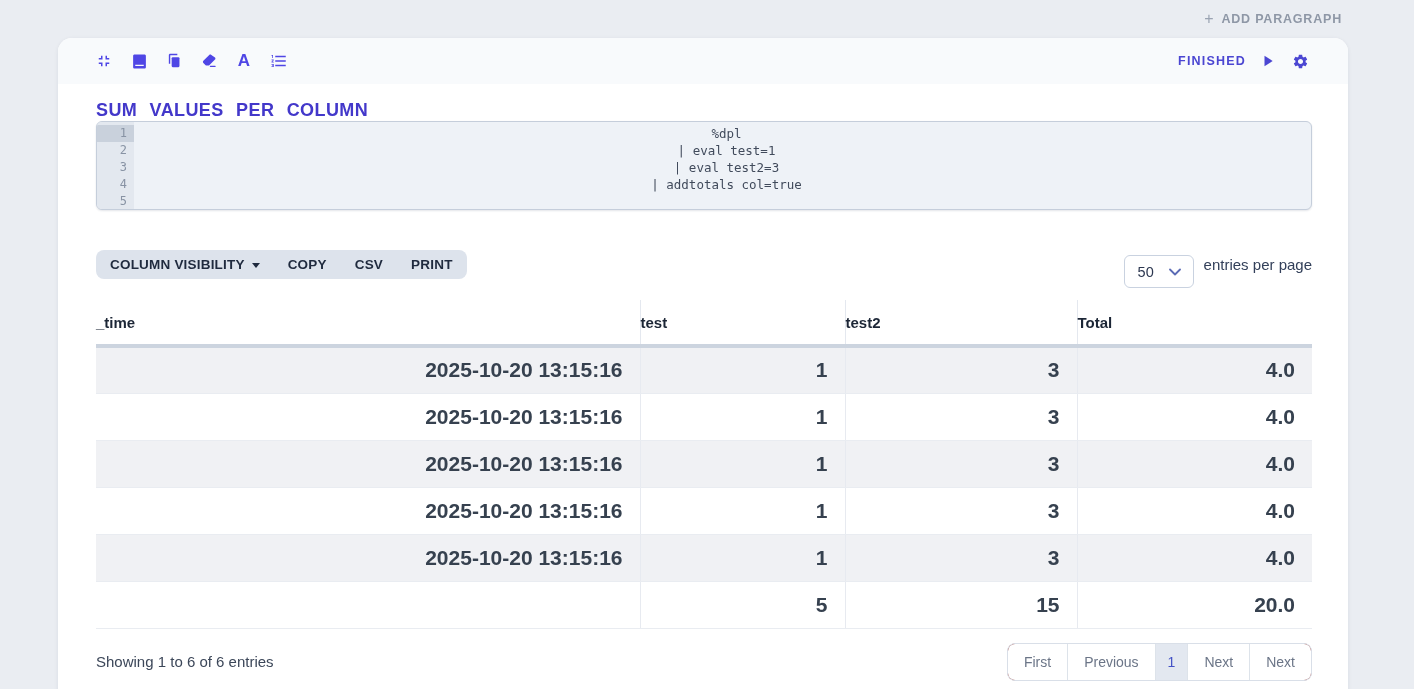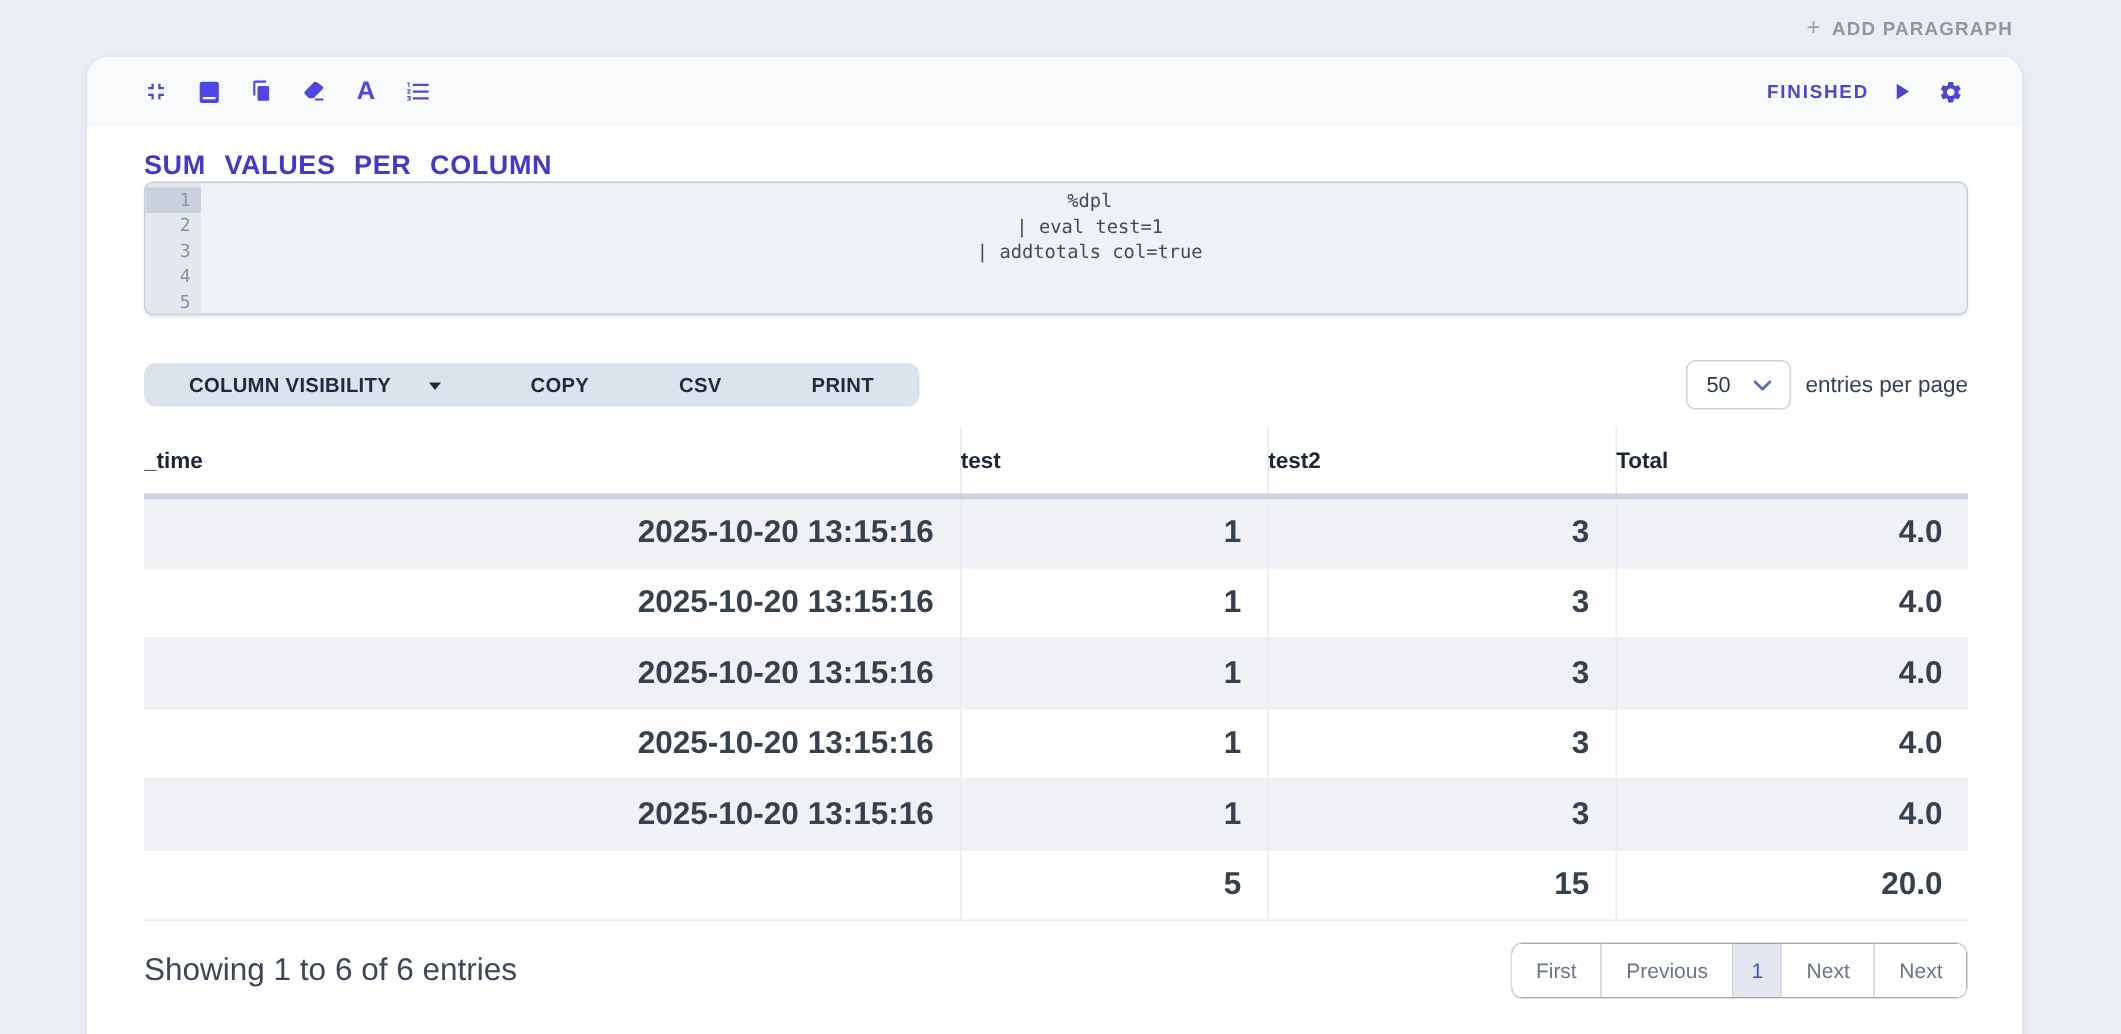--- a/index.html
+++ b/index.html
@@ -33,44 +33,44 @@
   .editor { display:flex; border:1px solid #c5cedb; border-radius:6px; background:#eef2f7; overflow:hidden; height:89px; box-shadow:0 1px 2px rgba(25,39,70,.12); }
   .gutter { width:37px; background:#e3e8ef; padding-top:3px; }
   .gutter .ln { height:17px; line-height:17px; text-align:right; padding-right:7px; color:#8893a4; font-family:"DejaVu Sans Mono", monospace; font-size:12px; }
   .gutter .ln.active { background:#c9d1dc; }
   .code { flex:1; padding:3px 0 0 8px;text-align:center; }
   .code .cl { height:17px; line-height:17px; color:#414b5c; font-family:"DejaVu Sans Mono", monospace; font-size:12.5px; white-space:pre; }
 
   
   .controls-row { margin-top:30px; display:flex; align-items:center; justify-content:space-between; }
   .btn-group { display:flex; background:#dde3ec; border-radius:8px; overflow:hidden; }
-  .dt-btn { padding:7px 30px; font-size:13.5px; font-weight:700; color:#1f2a3e; letter-spacing:.2px; background:transparent; border:none; cursor:pointer; display:flex; align-items:center; gap:25px; font-family:"Liberation Sans",sans-serif; }
+  .dt-btn { padding:7px 14px; font-size:13.5px; font-weight:700; color:#1f2a3e; letter-spacing:.2px; background:transparent; border:none; cursor:pointer; display:flex; align-items:center; gap:7px; font-family:"Liberation Sans",sans-serif; }
   .caret-down { width:0; height:0; border-left:4.5px solid transparent; border-right:4.5px solid transparent; border-top:5px solid #1f2a3e; margin-top:2px; }
   .page-size-area { display:flex; align-items:center; gap:10px; }
   .page-size-select { width:70px; height:33px; border:1px solid #c9d2e0; border-radius:6px; background:#fff;
-                      display:flex; align-items:center; justify-content:space-between; padding:0 12px 0 13px; cursor:pointer; }
+                      display:flex; align-items:center; justify-content:space-between; padding:0 12px 0 13px; cursor:pointer;margin-top:15px; }
   .page-size-value { font-size:14.5px; color:#2c3750; }
   .entries-label { font-size:15px; color:#33405a; }
 
   
   table.results { width:100%; border-collapse:collapse; margin-top:12px; table-layout:fixed; }
   table.results th { height:46px; text-align:left; padding-right:17px; font-size:15px; font-weight:700; color:#1c2636;
                      border-left:1px solid #e4e8ef; cursor:pointer; }
   table.results th:first-child { border-left:none; }
   table.results thead tr { border-bottom:4px solid #ccd4df; }
   table.results td { height:47px; text-align:right; padding-right:17px; font-size:21px; color:#36414f;
                      border-left:1px solid #e7eaf0; border-bottom:1px solid #e9ecf1;font-weight:bold; }
   table.results td:first-child { border-left:none; }
   table.results tbody tr.odd { background:#f0f1f4; }
   table.results tbody tr.even { background:#ffffff; }
   .col-time { width:544px; } .col-test { width:205px; } .col-test2 { width:232px; } .col-total { width:auto; }
 
   
   .table-footer { margin-top:14px; display:flex; align-items:center; justify-content:space-between; }
-  .showing { font-size:21px; color:#3c4759; }
+  .showing { font-size:15px; color:#3c4759; }
   .pagination { display:flex; border:1px solid #d9dfe8; border-radius:8px; overflow:hidden; background:#7f1d1d; }
   .page-btn { padding:0 16px; height:36px; display:flex; align-items:center; justify-content:center;
               font-size:14px; color:#6b7587; border-left:1px solid #dde3ea; cursor:pointer; background:#fff; }
   .page-btn:first-child { border-left:none; }
   .page-btn.active { background:#e3e8f0; color:#4352c6; padding:0 12px; }
   svg { display:block; }
 </style>
 </head>
 <body>
 
@@ -138,20 +138,21 @@
       <div class="gutter">
         <div class="ln active">1</div>
         <div class="ln">2</div>
         <div class="ln">3</div>
         <div class="ln">4</div>
         <div class="ln">5</div>
       </div>
       <div class="code">
         <div class="cl">%dpl</div>
         <div class="cl">| eval test=1</div>
+        <div class="cl">| eval test2=3</div>
         <div class="cl">| addtotals col=true</div>
       </div>
     </div>
 
     <div class="controls-row">
       <div class="btn-group">
         <button class="dt-btn">
           <span>COLUMN VISIBILITY</span>
           <span class="caret-down"></span>
         </button>

